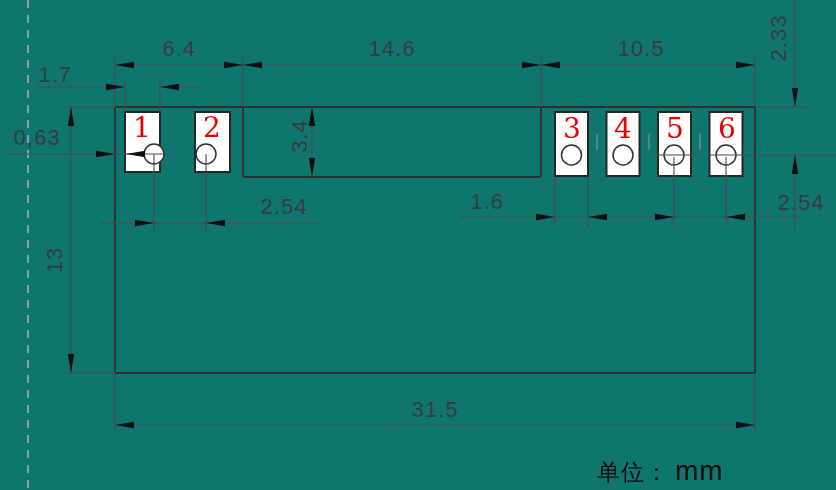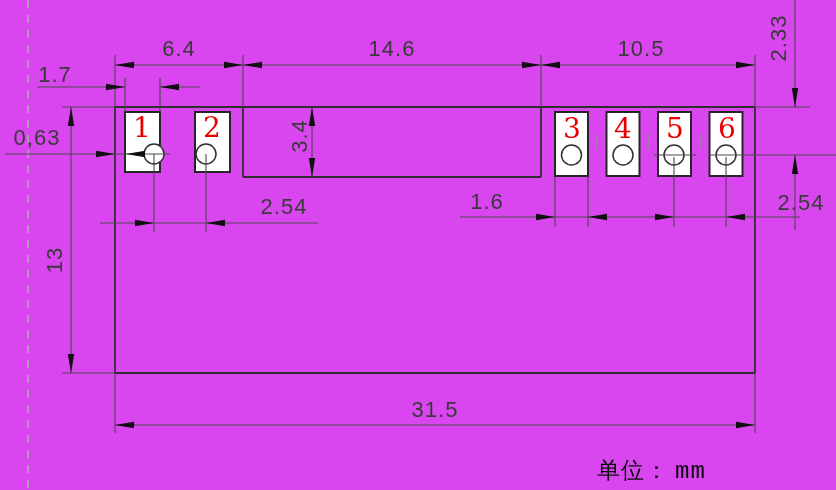--- a/index.html
+++ b/index.html
@@ -1,29 +1,29 @@
 <!DOCTYPE html>
 <html><head>
 <meta charset="utf-8">
 <style>
   html,body{margin:0;padding:0;background:#ffffff;}
-  .canvas{position:relative;width:836px;height:490px;background:#d946ef;overflow:hidden;
+  .canvas{position:relative;width:836px;height:490px;background:#0f766e;overflow:hidden;
           font-family:"Liberation Sans",sans-serif;}
   svg{position:absolute;left:0;top:0;}
   .outline{stroke:#2f2f2f;stroke-width:1.8;fill:none;}
   .pad{stroke:#262626;stroke-width:2;fill:#ffffff;}
   .hole{stroke:#303030;stroke-width:1.5;fill:#ffffff;}
   .thin{stroke:#4a4a4a;stroke-width:1.1;fill:none;}
   .dash{stroke:#ababab;stroke-width:1.6;fill:none;stroke-dasharray:8 7;}
   .tick{stroke:#8d8d8d;stroke-width:1.2;fill:none;}
   .arrow{fill:#101010;stroke:none;}
   .dim-text{font-family:"Liberation Sans",sans-serif;font-size:22px;fill:#3a3a3a;letter-spacing:1px;}
   .pin-num{font-family:"DejaVu Serif",serif;font-size:28px;fill:#e80000;}
   .unit{position:absolute;left:597px;top:455px;color:#0a0a0a;font-size:23px;letter-spacing:1px;white-space:nowrap;}
-  .unit .mm{font-family:Liberation Mono, monospace;font-size:24px;margin-left:6px;}
+  .unit .mm{font-family:Liberation Sans, sans-serif;font-size:28px;margin-left:6px;}
 </style>
 </head>
 <body>
 
 <div class="canvas">
   <svg viewBox="0 0 836 490" width="836" height="490">
 
     <path class="dash" d="M28,0 V490"></path>
 
     <g>

